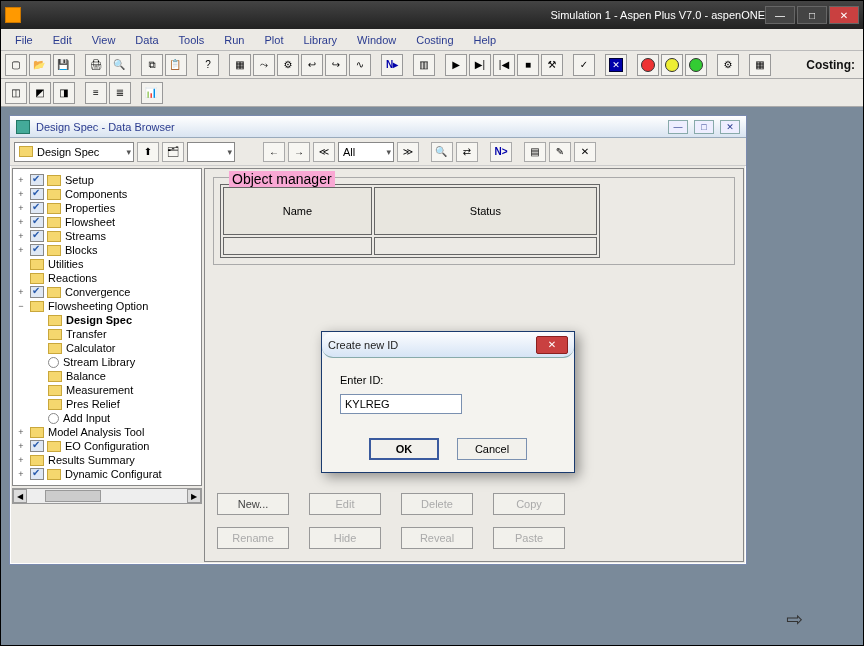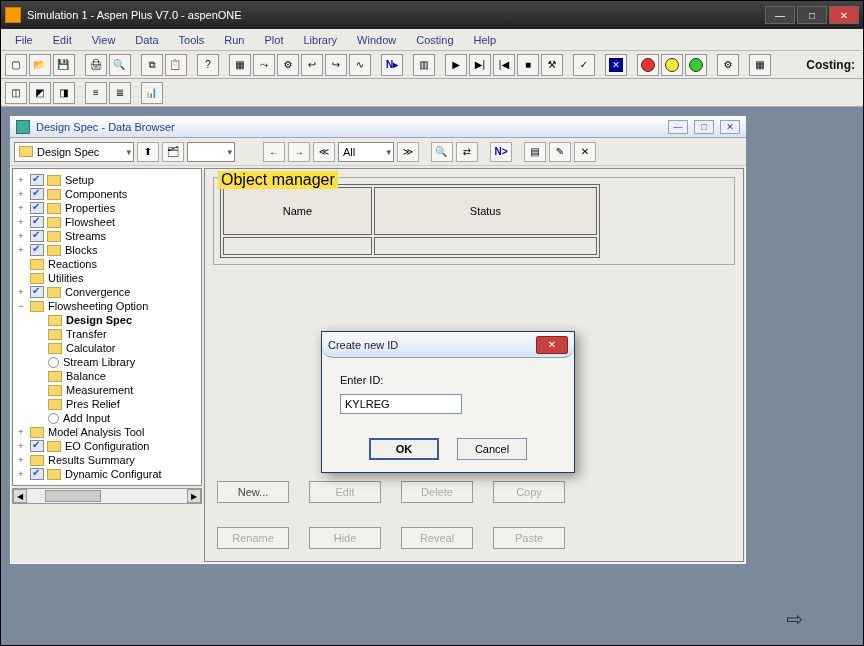--- a/index.html
+++ b/index.html
@@ -2,21 +2,21 @@
 <html><head>
 <meta charset="utf-8">
 <style>
   * { box-sizing: border-box; margin: 0; padding: 0; font-family: Tahoma, Arial, sans-serif; font-size: 11px; }
   body { background: #d4d0c8; overflow: hidden; }
   
   
   .app-window { width: 864px; height: 646px; background: #d4d0c8; border: 1px solid #000; position: relative; }
   .titlebar { height: 28px; background: linear-gradient(to bottom, #444, #222); color: #fff; display: flex; align-items: center; padding: 0 4px; font-size: 12px; }
   .titlebar-icon { width: 16px; height: 16px; background: #ff9900; border: 1px solid #cc7700; margin-right: 6px; display:inline-block; }
-  .titlebar-text { flex: 1; }
+  .titlebar-text { flex: 1; text-align: right; }
   .win-controls { display: flex; gap: 2px; }
   .win-btn { width: 30px; height: 18px; background: #444; border: 1px solid #666; color:#fff; display:flex; align-items:center; justify-content:center; font-size:10px; cursor:pointer;}
   .win-btn.close { background:#c94040; }
   
   
   .menubar { height: 22px; background: #eceae5; border-bottom: 1px solid #bbb; display: flex; align-items: center; padding: 0 4px; }
   .menu-item { padding: 2px 10px; color: #2a3b8f; cursor: pointer; }
   
   
   .toolbar { background: #eceae5; border-bottom: 1px solid #aaa; display:flex; align-items:center; padding: 2px 4px; gap:2px; flex-wrap:nowrap; }
@@ -56,29 +56,29 @@
   .indent-1{padding-left:18px;}
   .bold{font-weight:bold;}
   
   .hscroll { height:16px; margin:0 2px 2px 2px; border:1px solid #999; background:#eee; display:flex; align-items:center;}
   .hscroll .arr{width:14px;height:14px;background:#ddd;border:1px solid #999;display:flex;align-items:center;justify-content:center;font-size:8px;}
   .hscroll .thumb{width:56px;height:12px;background:#ccc;border:1px solid #999;margin-left:18px;}
   
   
   .right-pane { flex:1; margin:2px 2px 2px 0; background:#eceae5; border:1px solid #888; padding:8px; position:relative;}
   .group-box { border:1px solid #aaa; padding:6px; position:relative; background:#eceae5;}
-  .group-box .legend { position:absolute; top:-7px; left:4px; background:#fde047; padding:0 3px; font-size:16px;}
+  .group-box .legend { position:absolute; top:-7px; left:15px; background:#f9a8d4; padding:0 3px; font-size:14px;}
   .obj-table { border:1px solid #666; width:380px;}
   .obj-table th { background:#e8e6df; border:1px solid #666; padding:17px 6px; font-weight:normal; text-align:center;}
   .obj-table td { height:18px; border:1px solid #666;}
   
   .btn-row { position:absolute; bottom:12px; left:12px; display:flex; gap:20px; flex-wrap:wrap; width: 92%;}
   .flatbtn { width:72px; height:22px; border:1px solid #999; background:#f2f1ec; color:#444; cursor:pointer; display:flex;align-items:center;justify-content:center;}
   .flatbtn.disabled{color:#aaa; cursor:default;}
-  .btn-row2 { position:absolute; bottom:58px; left:12px; display:flex; gap:20px;}
+  .btn-row2 { position:absolute; bottom:46px; left:12px; display:flex; gap:20px;}
   
   
   .dialog { position:absolute; left:320px; top:330px; width:254px; background:#eef2f8; border:1px solid #1a3a6e; box-shadow:4px 4px 12px rgba(0,0,0,0.4);}
   .dialog-title { height:26px; background:linear-gradient(to bottom,#fcfdff,#d6e4f5); display:flex; align-items:center; padding:0 6px; border-bottom:1px solid #8aa; font-size:12px; color:#222;border-radius:11px;}
   .dialog-title .spacer{flex:1;}
   .dlg-close{width:32px;height:18px;background:#c94040;border:1px solid #8a2020;color:#fff;border-radius:2px;display:flex;align-items:center;justify-content:center;font-size:10px;cursor:pointer;}
   .dialog-body { padding:16px 18px 12px 18px; background:#f4f3ef;}
   .dlg-label { margin-bottom:8px; display:block;}
   .dlg-input { width:122px; height:20px; border:1px solid #7a90b0; padding:0 4px; background:#fff; font-size:11px;}
   .dlg-btns { display:flex; justify-content:center; gap:18px; margin-top:24px;}
@@ -254,26 +254,26 @@
               </div>
               <div class="tree-item indent-0">
                 <span class="exp">+</span>
                 <span class="chk on"></span>
                 <span class="fold"></span>
                 <span class="lbl ">Blocks</span>
               </div>
               <div class="tree-item indent-0">
                 <span class="exp"></span>
                 <span class="fold"></span>
+                <span class="lbl ">Utilities</span>
+              </div>
+              <div class="tree-item indent-0">
+                <span class="exp"></span>
+                <span class="fold"></span>
                 <span class="lbl ">Reactions</span>
-              </div>
-              <div class="tree-item indent-0">
-                <span class="exp"></span>
-                <span class="fold"></span>
-                <span class="lbl ">Utilities</span>
               </div>
               <div class="tree-item indent-0">
                 <span class="exp">+</span>
                 <span class="chk on"></span>
                 <span class="fold"></span>
                 <span class="lbl ">Convergence</span>
               </div>
               <div class="tree-item indent-0">
                 <span class="exp">−</span>
                 <span class="fold"></span>

